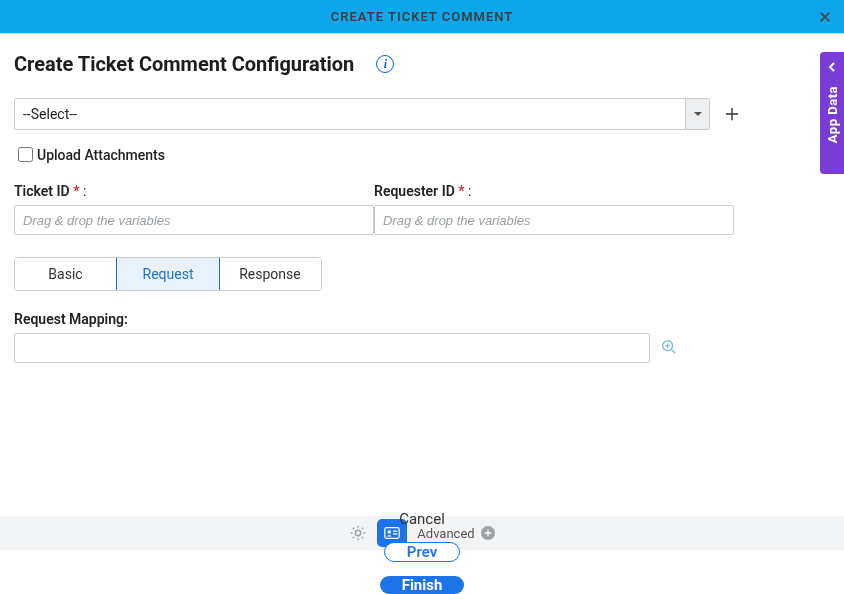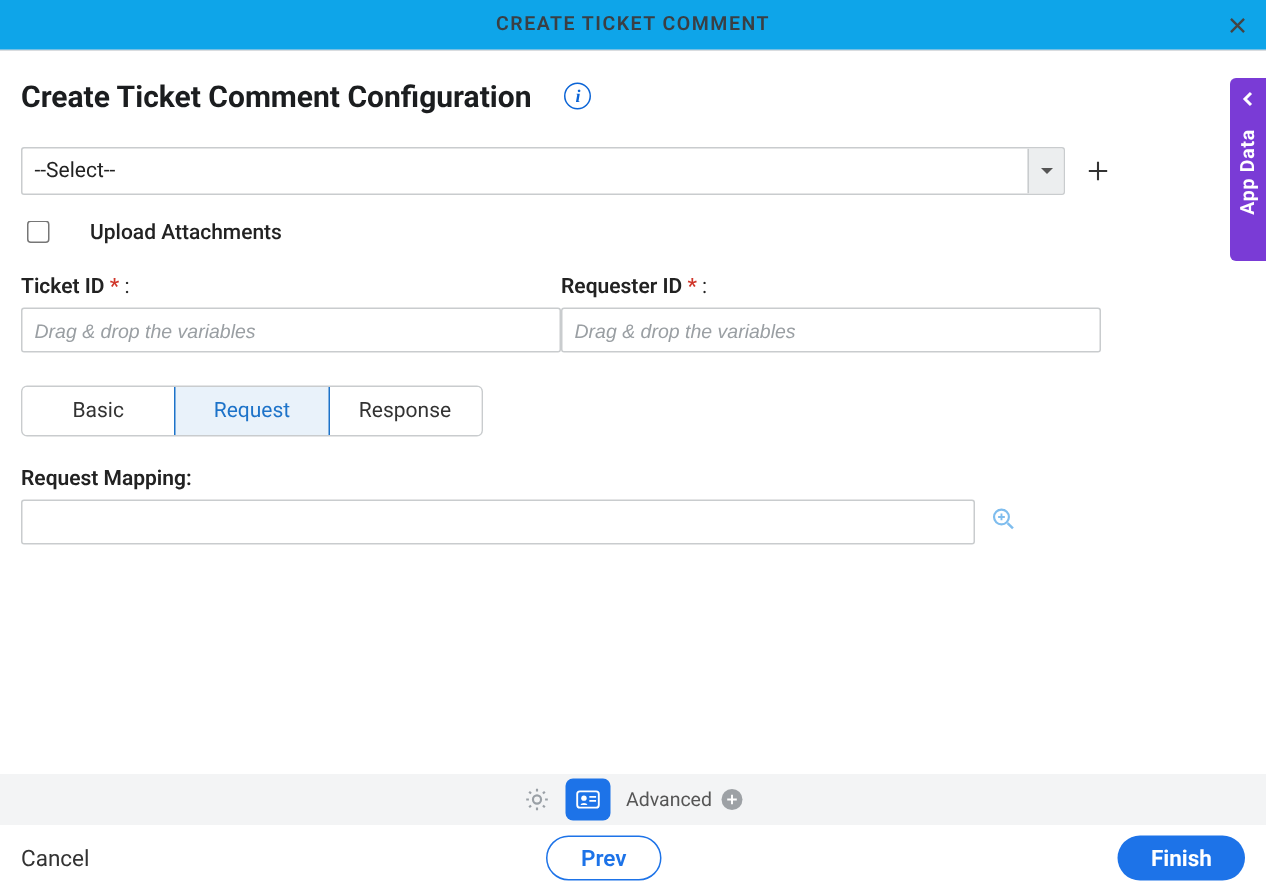--- a/index.html
+++ b/index.html
@@ -15,21 +15,21 @@
   .info-icon { width:18px; height:18px; border:1.6px solid #0b64d6; border-radius:50%; display:inline-flex; align-items:center; justify-content:center; color:#0b64d6; font-style:italic; font-family:Georgia, serif; font-weight:700; font-size:12px; cursor:pointer; }
   .label { font-size:14px; font-weight:600; color:#222; }
   .req-star { color:#d0362a; font-weight:600; }
   .field-row { display:flex; align-items:center; gap:10px; margin-bottom:14px; }
   .select { flex:1; height:32px; border:1px solid #c9ccce; border-radius:2px; display:flex; align-items:center; background:#fff; overflow:hidden; }
   .select .select-val { flex:1; padding:0 8px; font-size:14px; color:#222; }
   .select .select-btn { width:24px; height:100%; background:#eceeef; border-left:1px solid #c9ccce; display:flex; align-items:center; justify-content:center; cursor:pointer; }
   .select .select-btn svg { width:10px; height:10px; fill:#555; }
   .plus-btn { width:24px; height:24px; display:flex; align-items:center; justify-content:center; cursor:pointer; color:#333; }
   .plus-btn svg { width:14px; height:14px; }
-  .check-row { display:flex; align-items:center; gap:24px; margin:4px 0 18px 0; }
+  .check-row { display:flex; align-items:center; gap:1px; margin:4px 0 18px 0; }
   .check-row input { width:15px; height:15px; cursor:pointer; }
   .two-col { display:flex; }
   .two-col .col { flex:0 0 360px; display:flex; flex-direction:column; gap:6px; }
   .input { height:30px; border:1px solid #c9ccce; border-radius:2px; padding:0 8px; font-size:13px; color:#222; background:#fff; }
   .input::placeholder { color:#9a9fa3; font-style:italic; }
   .tabs { margin-top:22px; display:flex; border:1px solid #c9ccce; border-radius:4px; overflow:hidden; width:fit-content; }
   .tab { width:102px; height:32px; display:flex; align-items:center; justify-content:center; font-size:14px; color:#333; border-right:1px solid #c9ccce; cursor:pointer; background:#fff; }
   .tab:last-child { border-right:none; }
   .tab.active { background:#e9f2fa; color:#1d73c9; border:1px solid #1d73c9; margin:-1px; z-index:1; position:relative; width:104px; height:34px; }
   .section-label { margin-top:20px; font-weight:600; }
@@ -37,21 +37,21 @@
   .mapping-input { flex:0 0 636px; height:30px; border:1px solid #c9ccce; border-radius:2px; background:#fff; padding:0 8px; font-size:13px; }
   .zoom-btn { color:#2a90df; cursor:pointer; }
   .zoom-btn svg { width:18px; height:18px; }
   .toolbar { position:absolute; left:0; right:0; bottom:44px; height:34px; background:#f3f4f5; display:flex; align-items:center; justify-content:center; gap:10px; }
   .toolbar .gear { width:18px; height:18px; color:#888; cursor:pointer; }
   .toolbar .gear svg { width:18px; height:18px; }
   .toolbar .id-btn { width:30px; height:28px; background:#1d73e8; border-radius:5px; display:flex; align-items:center; justify-content:center; cursor:pointer; }
   .toolbar .id-btn svg { width:18px; height:18px; }
   .toolbar .adv { display:flex; align-items:center; gap:6px; font-size:13px; color:#555; }
   .toolbar .adv .plus-circ { width:14px; height:14px; border-radius:50%; background:#9da1a5; color:#fff; display:flex; align-items:center; justify-content:center; font-size:11px; cursor:pointer; line-height:1; }
-  .footer { position:absolute; left:0; right:0; bottom:0; height:44px; display:flex; align-items:center; justify-content:space-between; gap:14px; padding:0 14px; }
+  .footer { position:absolute; left:0; right:0; bottom:0; height:44px; display:flex; align-items:center; justify-content:flex-end; gap:14px; padding:0 14px;flex-direction:column; }
   .btn-link { color:#333; font-size:15px; cursor:pointer; }
   .btn-outline { height:30px; padding:0 22px; border:1.5px solid #1d73e8; border-radius:16px; background:#fff; color:#1d73e8; font-weight:600; font-size:15px; display:flex; align-items:center; justify-content:center; cursor:pointer; }
   .btn-primary { height:30px; padding:0 22px; border:none; border-radius:16px; background:#1d73e8; color:#fff; font-weight:700; font-size:15px; display:flex; align-items:center; justify-content:center; cursor:pointer; }
   .app-data-tab { position:absolute; right:0; top:52px; width:24px; height:122px; background:#7a3bd6; border-radius:4px 0 0 4px; display:flex; flex-direction:column; align-items:center; justify-content:flex-start; padding-top:8px; cursor:pointer; color:#fff; }
   .app-data-tab .chev { margin-bottom:10px; }
   .app-data-tab .chev svg { width:12px; height:12px; }
   .app-data-tab .vtext { writing-mode: vertical-rl; transform: rotate(180deg); font-size:13px; font-weight:700; letter-spacing:0.5px; }
 </style>
 </head>
 <body>

